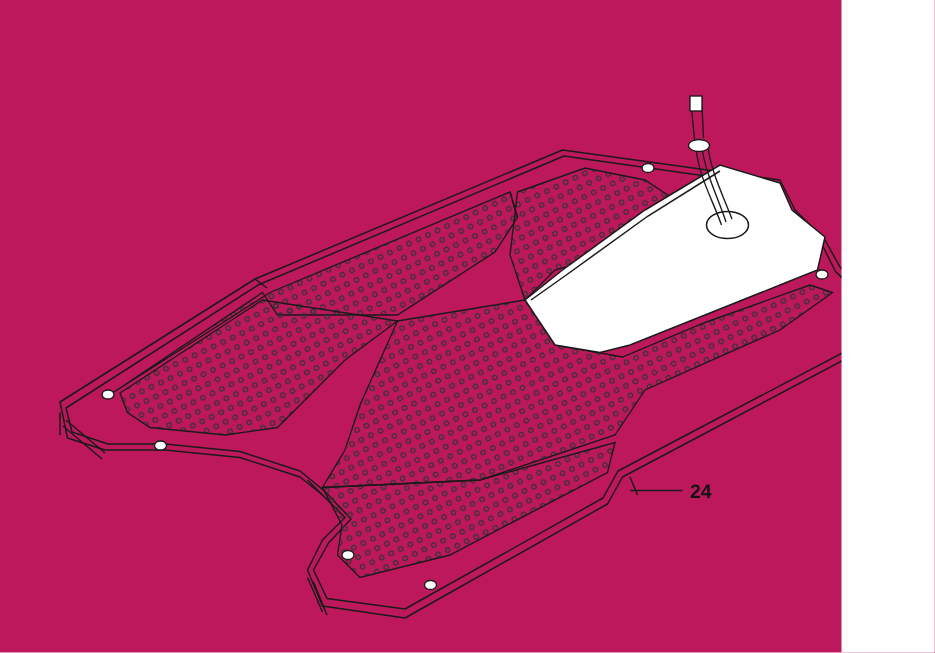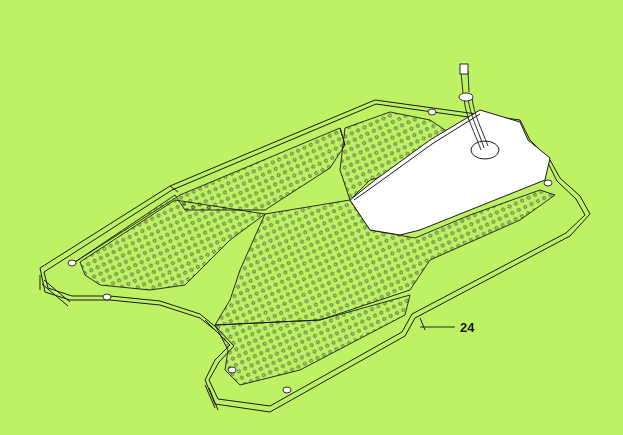--- a/index.html
+++ b/index.html
@@ -1,16 +1,16 @@
 <!DOCTYPE html>
 <html><head>
 <meta charset="utf-8">
 <style>
   html, body { margin:0; padding:0; background:#ffffff; }
-  .canvas { position:relative; width:623px; height:435px; overflow:hidden; background:#bef264; font-family:"Liberation Sans", sans-serif; }
+  .canvas { position:relative; width:561px; height:435px; overflow:hidden; background:#be185d; font-family:"Liberation Sans", sans-serif; }
   svg { position:absolute; left:0; top:0; }
   .callout { position:absolute; left:460px; top:320px; font-weight:bold; font-size:13px; color:#111; font-family:"Liberation Sans", sans-serif; }
 </style>
 </head>
 <body>
 
 <div class="canvas">
   <svg width="623" height="435" viewBox="0 0 623 435">
     <defs>
       <pattern id="perf" width="7" height="7" patternUnits="userSpaceOnUse" patternTransform="rotate(-25)">

